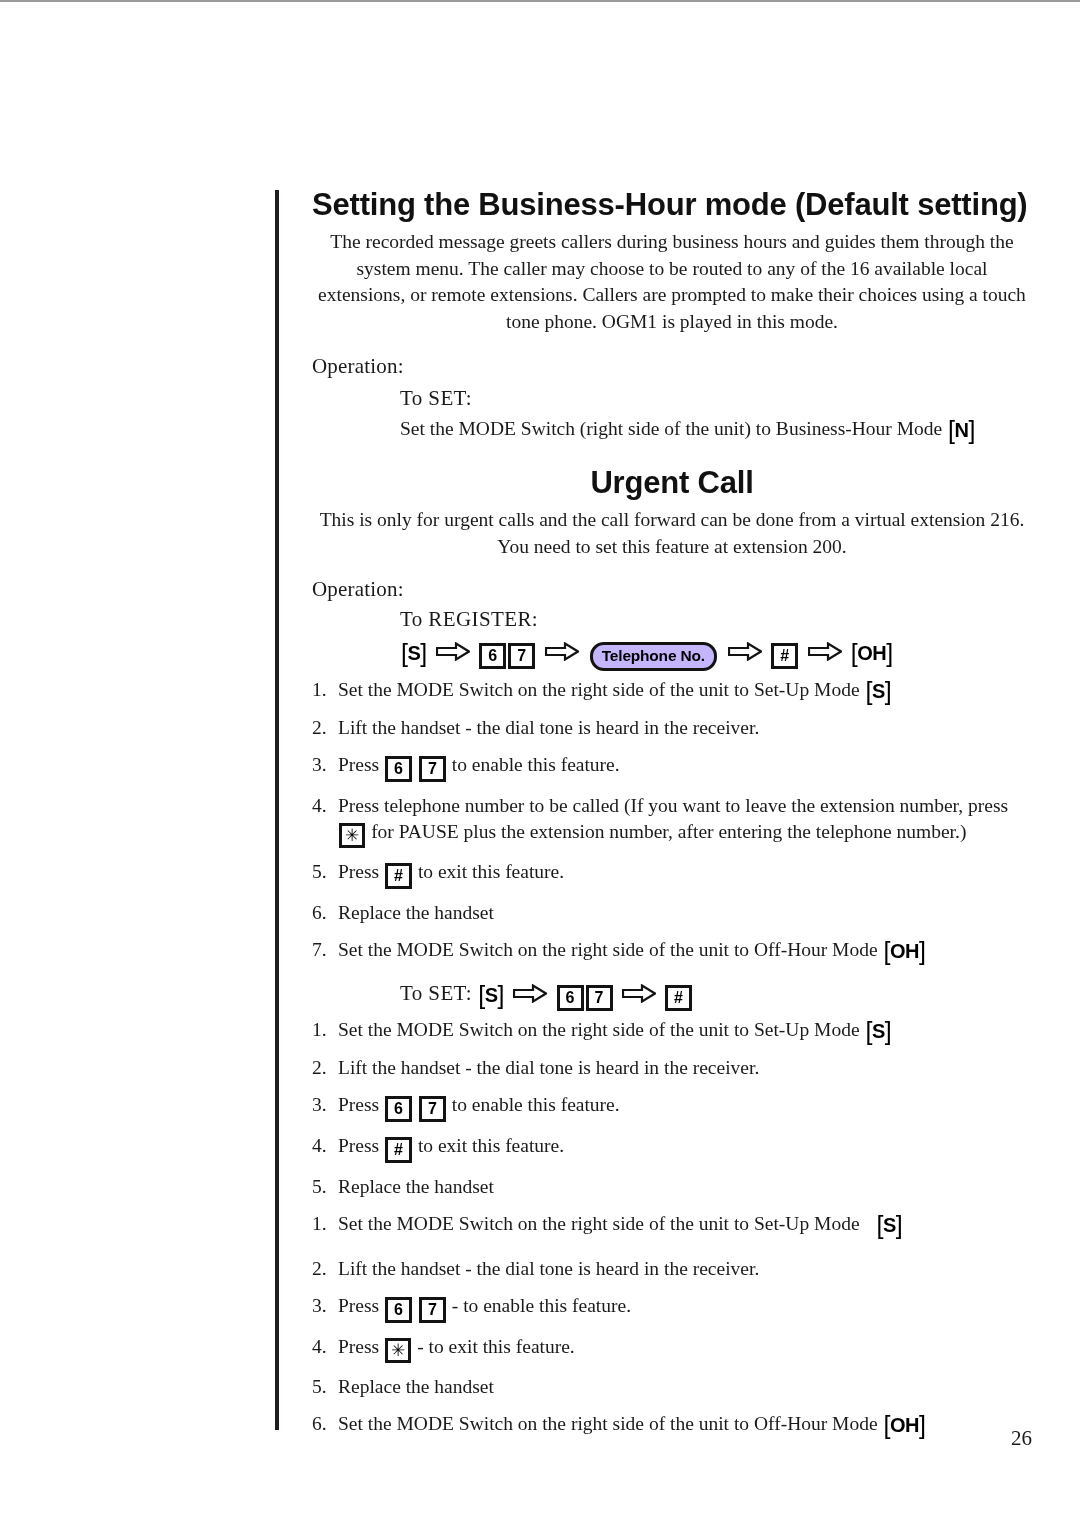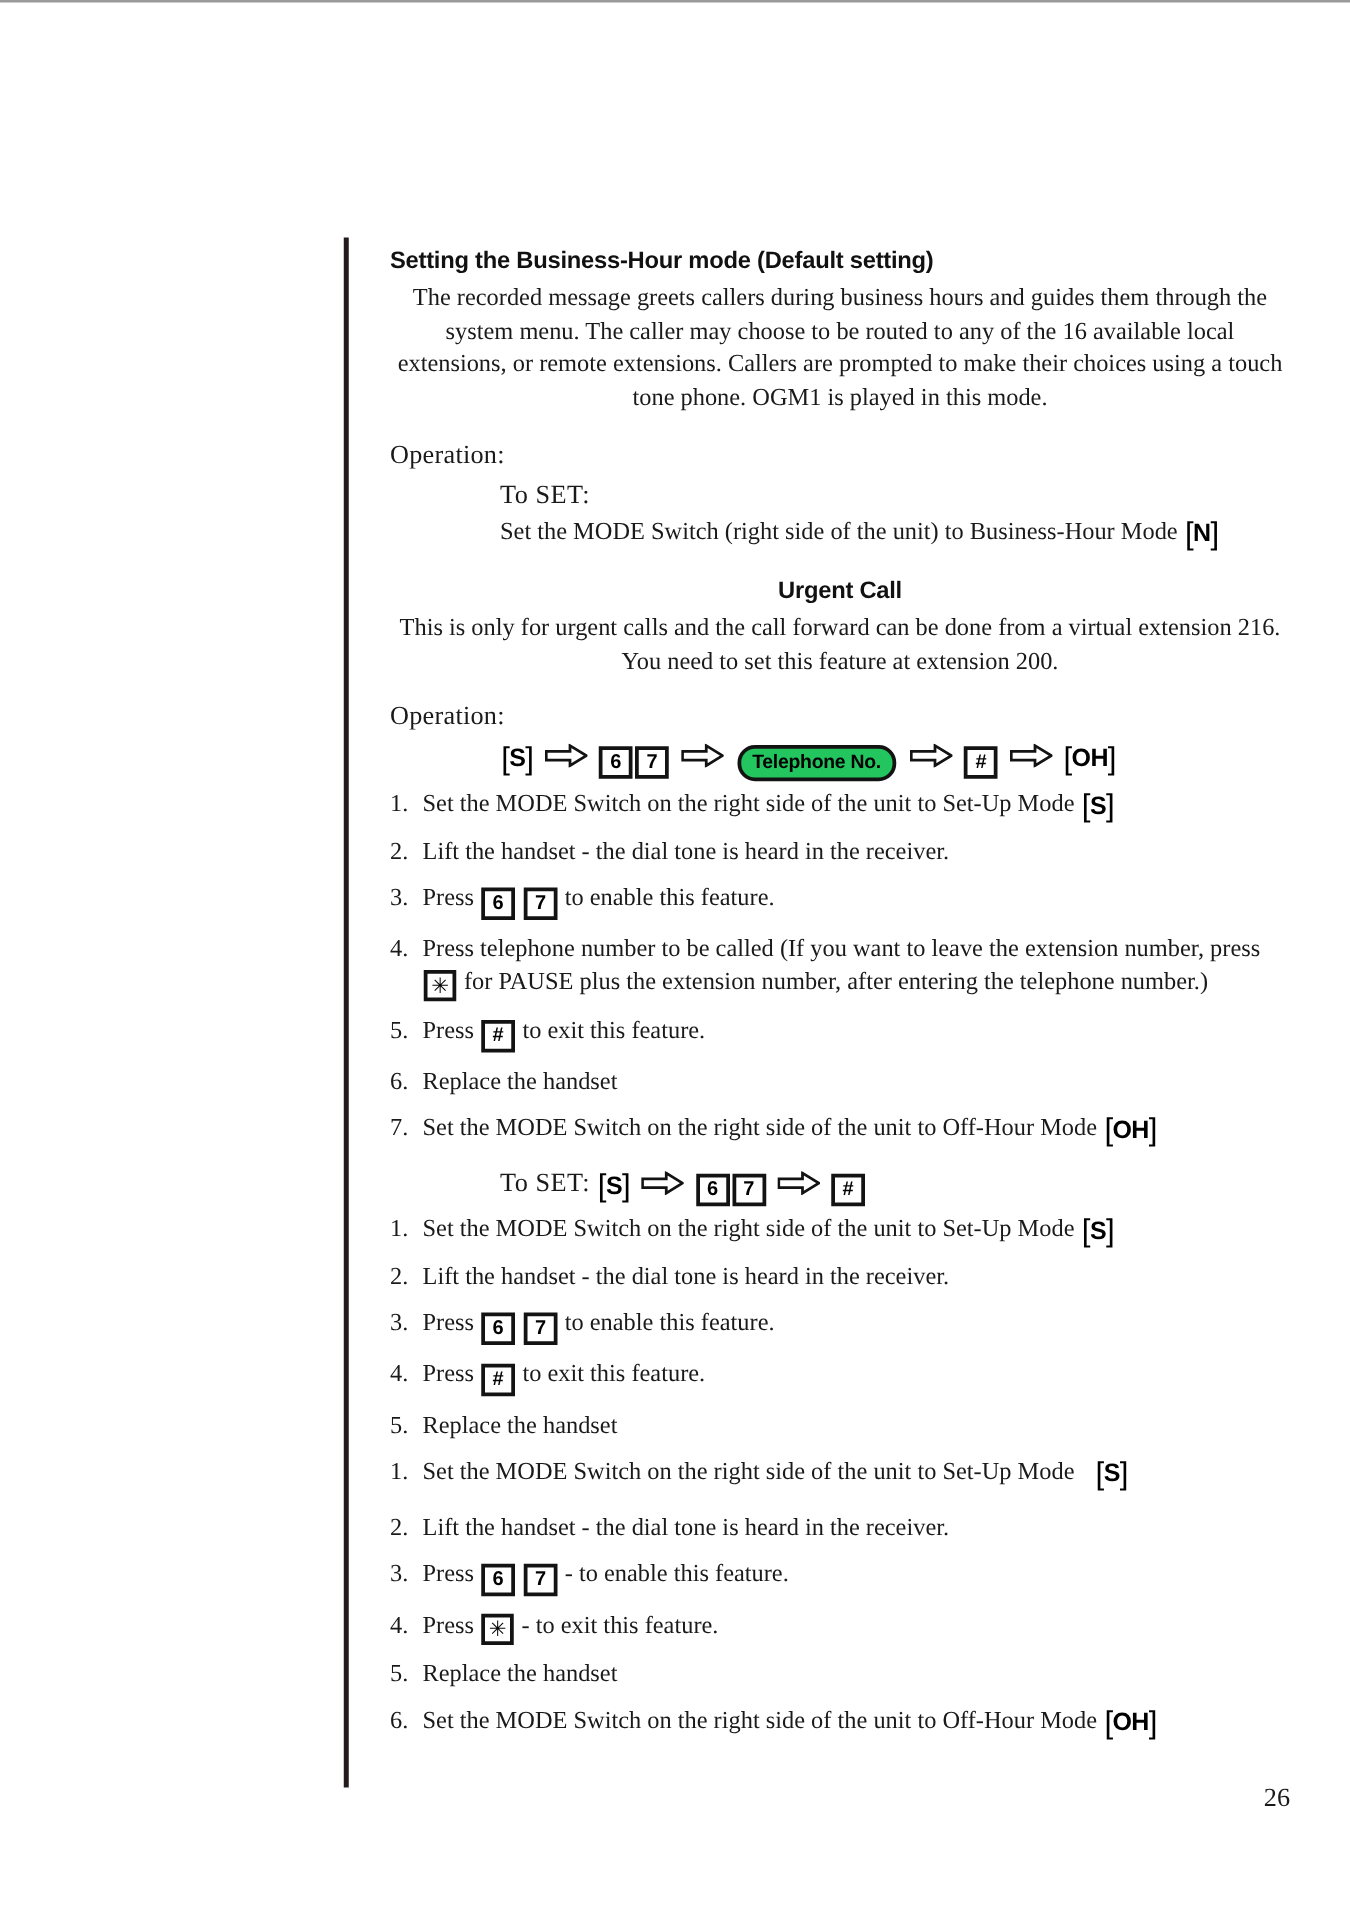--- a/index.html
+++ b/index.html
@@ -49,24 +49,24 @@
   
   .main {
     position: absolute;
     left: 312px;
     top: 180px;
     width: 720px;
   }
 
   h2.section-head {
     font-family: "Liberation Sans", "DejaVu Sans", sans-serif;
-    font-size: 19px;
+    font-size: 31px;
     font-weight: bold;
     letter-spacing: -0.2px;
-    margin: 16px 0 6px 0;
+    margin: 5px 0 6px 0;
     color: #111;
   }
   h2.section-head.urgent { margin-top: 22px; text-align: center; }
 
   p.body {
     margin: 0;
     font-size: 19.5px;
     line-height: 26.5px;
     text-align: center;
     color: #1a1a1a;
@@ -134,21 +134,21 @@
     display: inline-block;
     border: 3px solid #131313;
     border-radius: 14px;
     font-family: "Liberation Sans", "DejaVu Sans", sans-serif;
     font-weight: bold;
     font-size: 15.5px;
     line-height: 1;
     padding: 3px 9px 4px 9px;
     vertical-align: -3px;
     margin: 0 3px;
-    background: #22c55e;
+    background: #c4b5fd;
     color: #000;
     letter-spacing: -0.2px;
   }
 
   .arrow {
     display: inline-block;
     width: 34px;
     height: 19px;
     vertical-align: -3px;
     margin: 0 3px;
@@ -211,20 +211,23 @@
     <div class="line-set indent1">
       <span>Set the MODE Switch (right side of the unit) to Business-Hour Mode</span>
       <span class="bracketkey"><span class="br">[</span><span>N</span><span class="br">]</span></span>
     </div>
 
     <h2 class="section-head urgent">Urgent Call</h2>
     <p class="body">This is only for urgent calls and the call forward can be done from a virtual extension 216. You need to set this feature at extension 200.</p>
 
     <div class="operation tight">Operation:</div>
 
+    <div class="operation indent1" style="margin-top:0;">
+      <span class="label-caps">To REGISTER:</span>
+    </div>
 
     <div class="seq-line indent1">
       <span class="bracketkey"><span class="br">[</span><span>S</span><span class="br">]</span></span>
       <span class="arrow">
         <svg viewBox="0 0 34 19" width="34" height="19">
             <polygon points="1,6 20,6 20,1.5 33,9.5 20,17.5 20,13 1,13" fill="#fff" stroke="#131313" stroke-width="2.2" stroke-linejoin="miter"></polygon>
           </svg>
       </span>
       <span class="keybox">6</span><span class="keybox">7</span>
       <span class="arrow">

